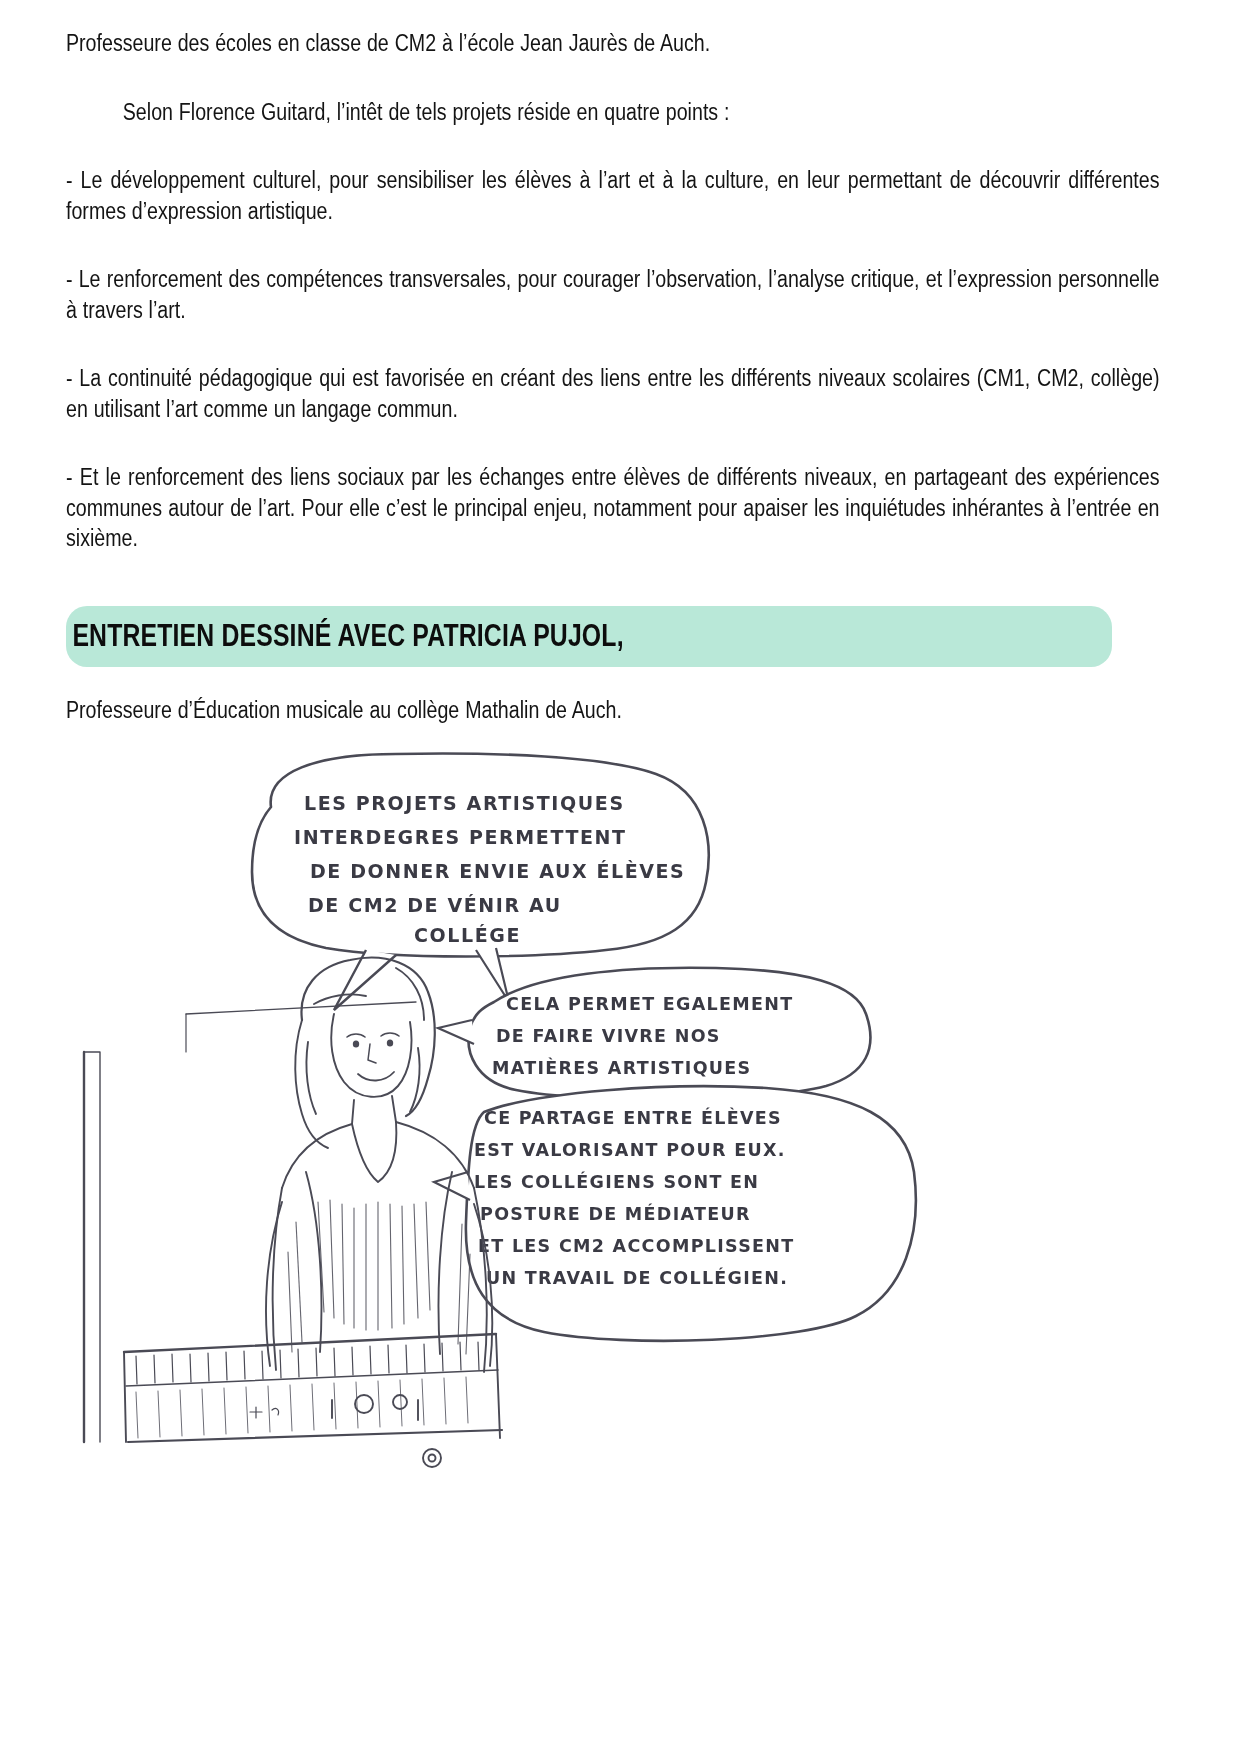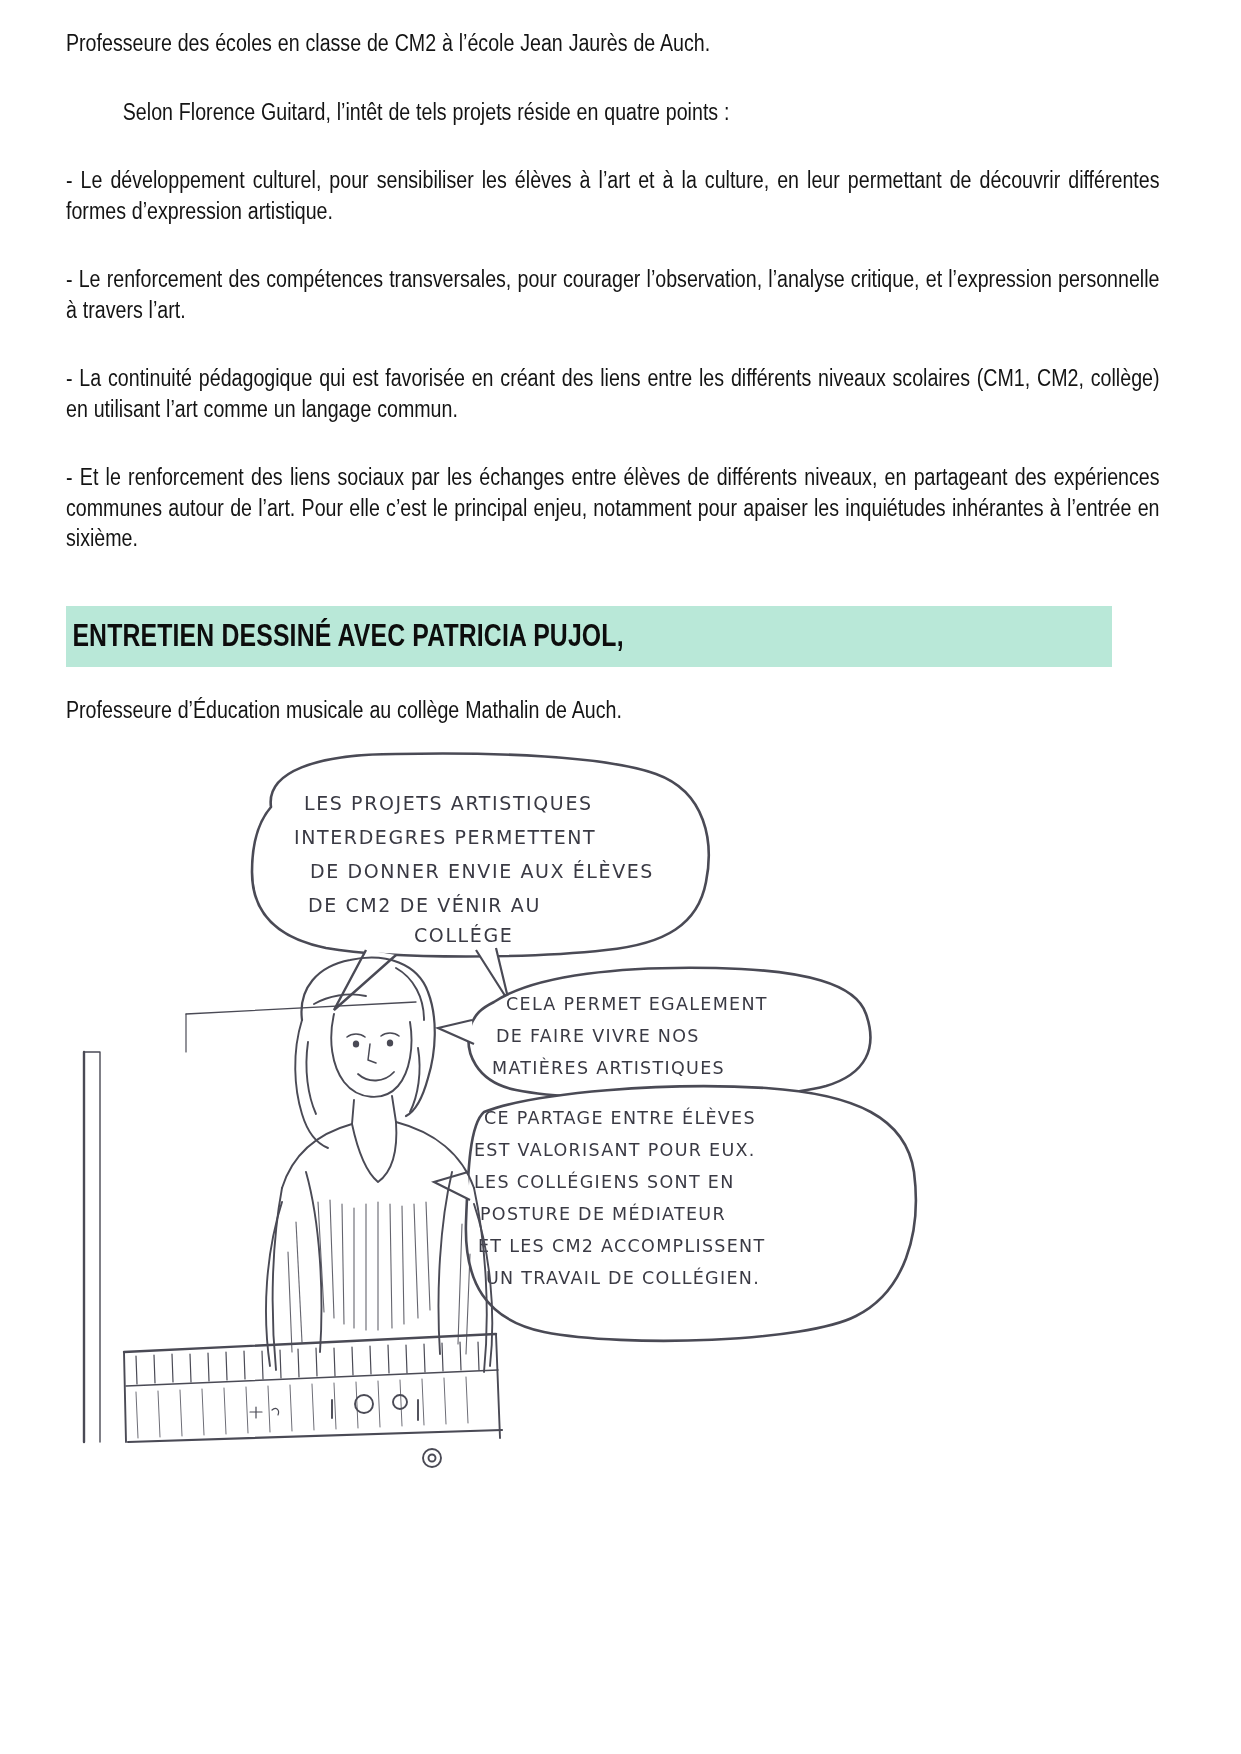--- a/index.html
+++ b/index.html
@@ -69,20 +69,21 @@
   .lede { margin-top: 28px; }
   .intro { margin-top: 38px; text-indent: 68px; }
   .bullet { margin-top: 38px; }
 
   
   .illustration {
     position: relative;
     margin-top: 26px;
     width: 1046px;
     height: 760px;
+    font-weight: bold;
   }
   .illustration svg {
     display: block;
     width: 1046px;
     height: 760px;
   }
   .hand {
     font-family: "DejaVu Sans", sans-serif;
     font-size: 19px;
     fill: #3a3a44;
@@ -102,21 +103,21 @@
     <p class="body-text intro noj">Selon Florence Guitard, l’intêt de tels projets réside en quatre points :</p>
 
     <p class="body-text bullet"> - Le développement culturel, pour sensibiliser les élèves à l’art et à la culture, en leur permettant de découvrir différentes formes d’expression artistique.</p>
 
     <p class="body-text bullet"> - Le renforcement des compétences transversales, pour courager l’observation, l’analyse critique, et l’expression personnelle à travers l’art.</p>
 
     <p class="body-text bullet"> - La continuité pédagogique qui est favorisée en créant des liens entre les différents niveaux scolaires (CM1, CM2, collège) en utilisant l’art comme un langage commun.</p>
 
     <p class="body-text bullet"> - Et le renforcement des liens sociaux par les échanges entre élèves de différents niveaux, en partageant des expériences communes autour de l’art. Pour elle c’est le principal enjeu, notamment pour apaiser les inquiétudes inhérantes à l’entrée en sixième.</p>
 
-    <div class="section-bar" style="margin-top:52px;">
+    <div class="section-bar" style="margin-top:52px;border-radius:21px;">
       <span class="bar-text">ENTRETIEN DESSINÉ AVEC PATRICIA PUJOL,</span>
     </div>
 
     <p class="body-text lede noj">Professeure d’Éducation musicale au collège Mathalin de Auch.</p>
 
     <div class="illustration">
       <svg viewBox="0 0 1046 760" xmlns="http://www.w3.org/2000/svg">
 
         <g>
           <path d="M205 55 C200 20 250 2 330 2 C430 0 540 4 590 22

